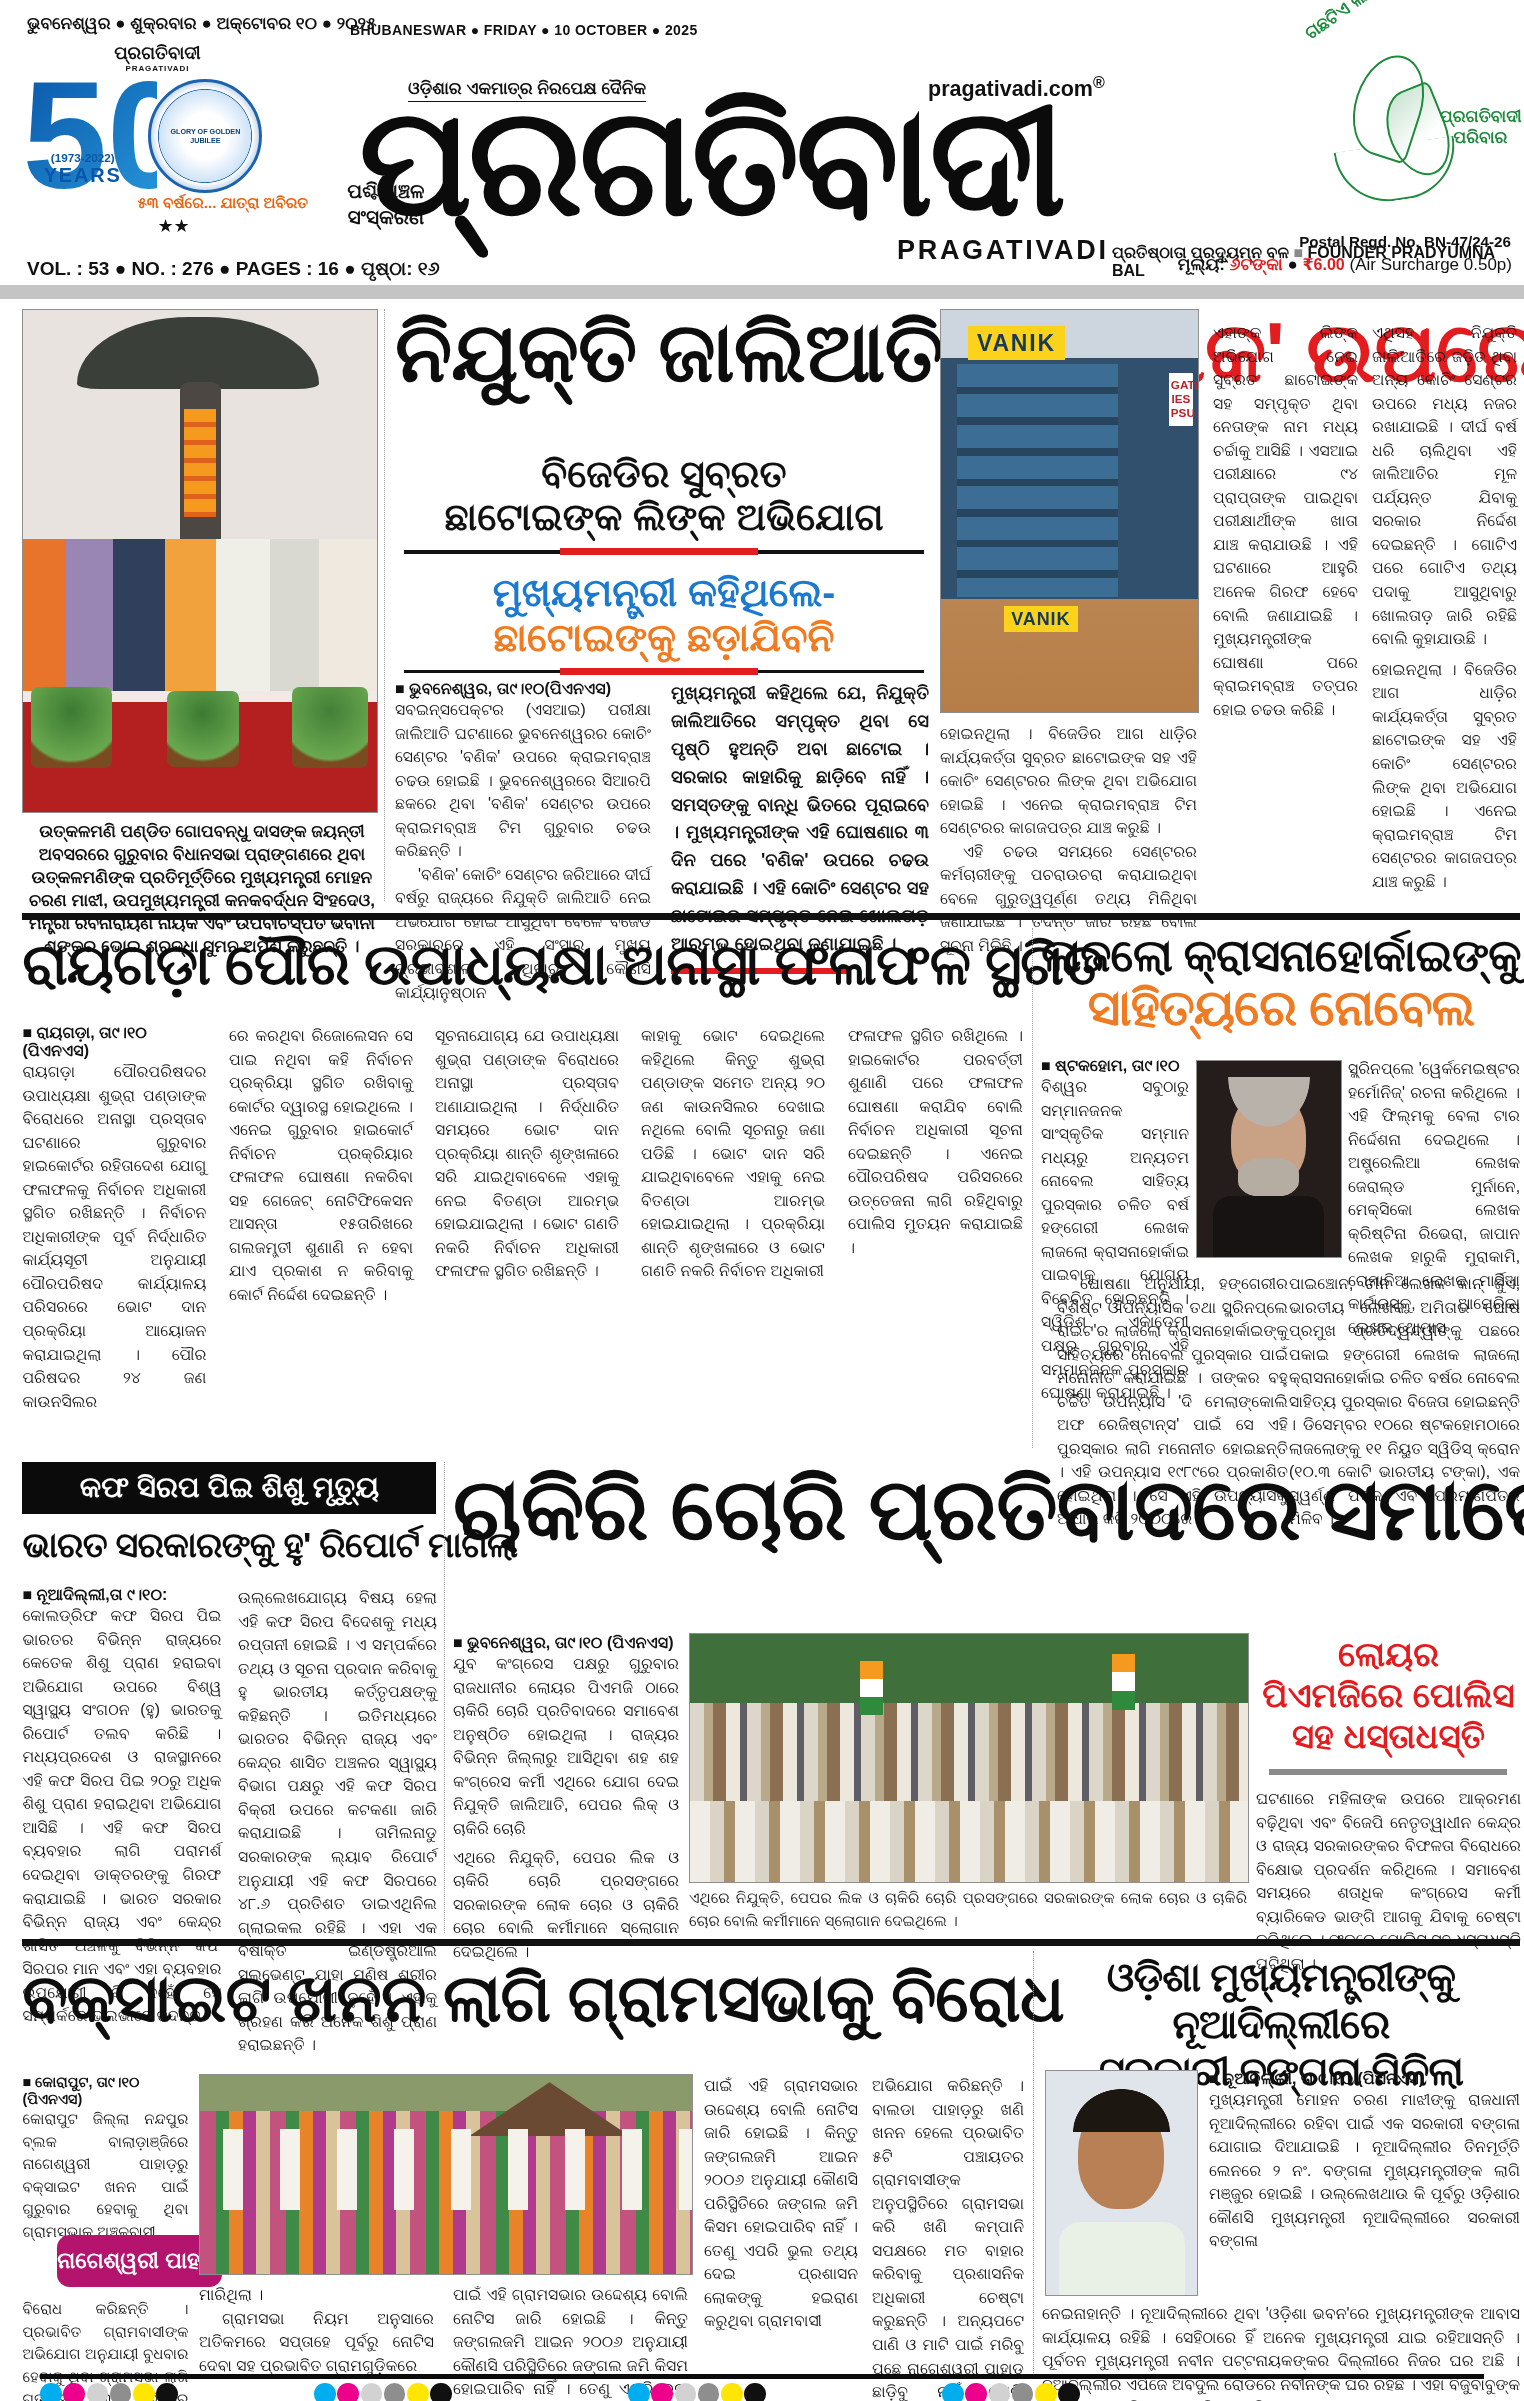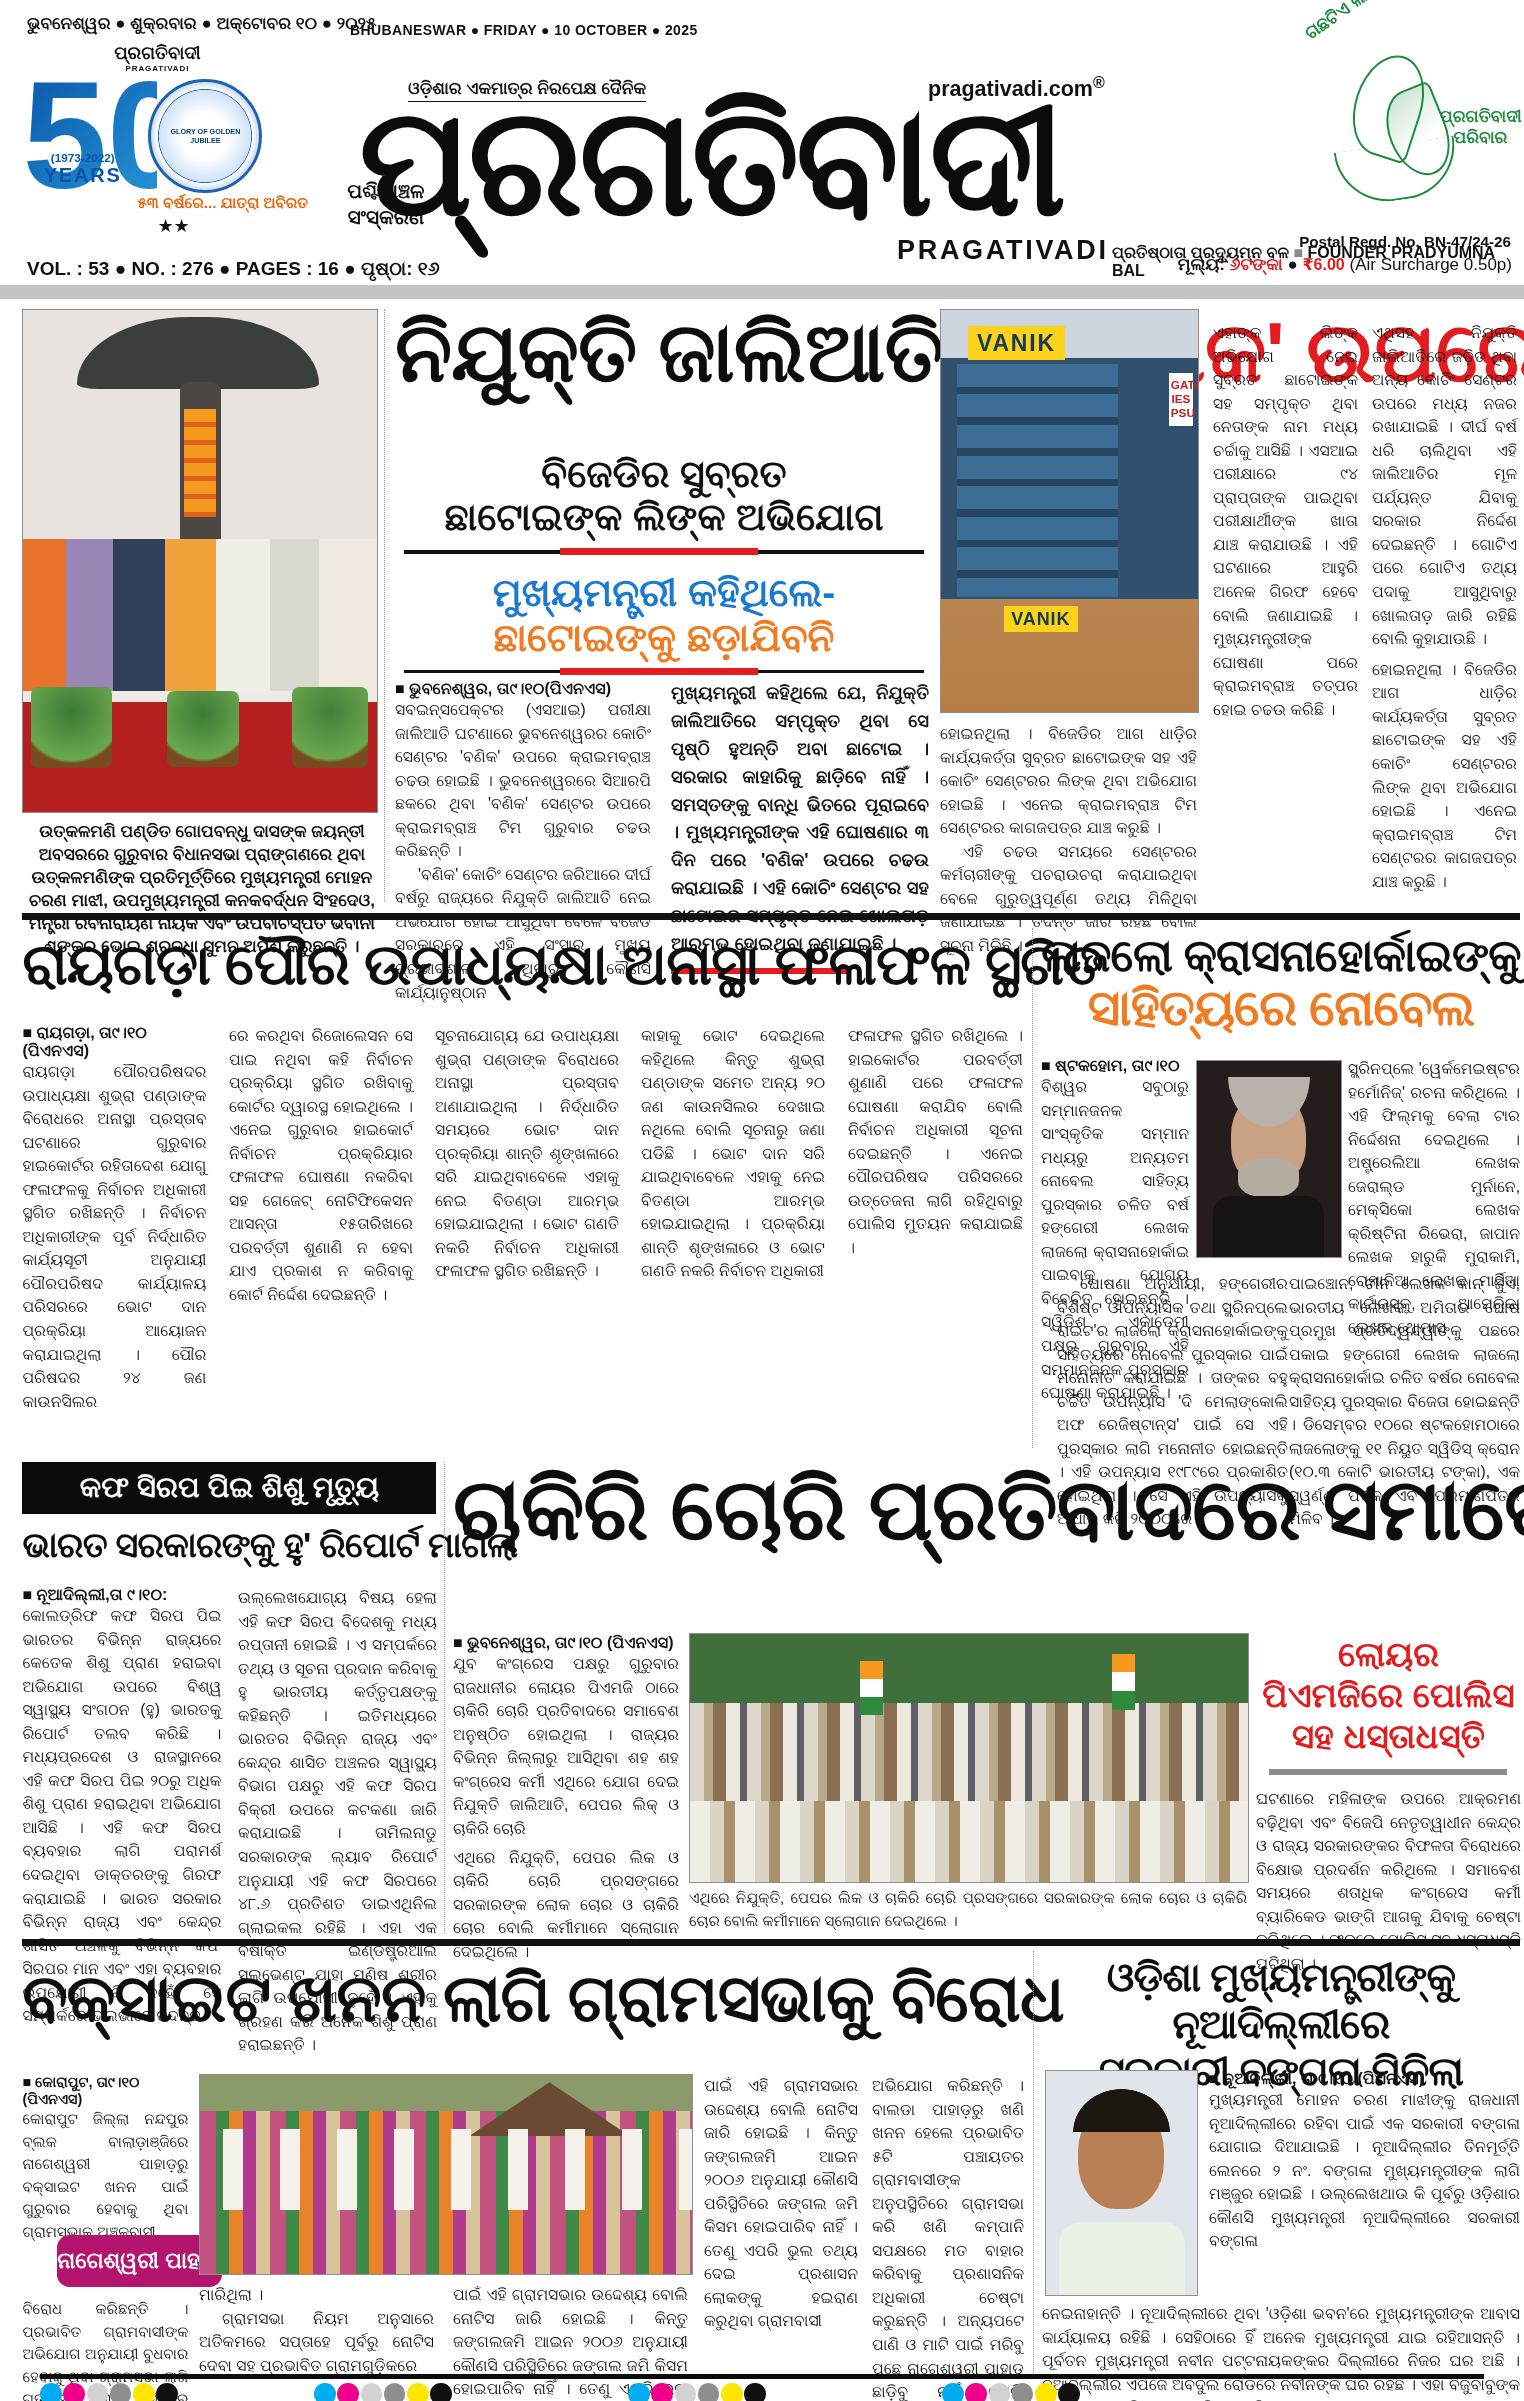--- a/index.html
+++ b/index.html
@@ -151,21 +151,21 @@
 
   <div class="abs" style="left:22.4px;top:913px;width:1498px;height:7.2px;background:#111;"></div>
 
   <div class="abs hl c" style="left:22.4px;top:931px;width:1000px;font-size:57px;white-space:nowrap;">ରାୟଗଡ଼ା ପୌର ଉପାଧ୍ୟକ୍ଷା ଅନାସ୍ଥା ଫଳାଫଳ ସ୍ଥଗିତ</div>
 
   <div class="abs" style="left:22.4px;top:1024px;width:184px;">
     <div class="dateline">■ ରାୟଗଡ଼ା, ତା୯।୧୦ (ପିଏନଏସ)</div>
     <div class="body-txt">ରାୟଗଡ଼ା ପୌରପରିଷଦର ଉପାଧ୍ୟକ୍ଷା ଶୁଭ୍ରା ପଣ୍ଡାଙ୍କ ବିରୋଧରେ ଅନାସ୍ଥା ପ୍ରସ୍ତାବ ଘଟଣାରେ ଗୁରୁବାର ହାଇକୋର୍ଟର ରହିତାଦେଶ ଯୋଗୁ ଫଳାଫଳକୁ ନିର୍ବାଚନ ଅଧିକାରୀ ସ୍ଥଗିତ ରଖିଛନ୍ତି । ନିର୍ବାଚନ ଅଧିକାରୀଙ୍କ ପୂର୍ବ ନିର୍ଦ୍ଧାରିତ କାର୍ଯ୍ୟସୂଚୀ ଅନୁଯାୟୀ ପୌରପରିଷଦ କାର୍ଯ୍ୟାଳୟ ପରିସରରେ ଭୋଟ ଦାନ ପ୍ରକ୍ରିୟା ଆୟୋଜନ କରାଯାଇଥିଲା । ପୌର ପରିଷଦର ୨୪ ଜଣ କାଉନସିଲର</div>
   </div>
   <div class="abs" style="left:229px;top:1024px;width:184px;">
-    <div class="body-txt">ରେ କରଥିବା ରିଜୋଲେସନ ସେ ପାଇ ନଥିବା କହି ନିର୍ବାଚନ ପ୍ରକ୍ରିୟା ସ୍ଥଗିତ ରଖିବାକୁ କୋର୍ଟର ଦ୍ୱାରସ୍ଥ ହୋଇଥିଲେ । ଏନେଇ ଗୁରୁବାର ହାଇକୋର୍ଟ ନିର୍ବାଚନ ପ୍ରକ୍ରିୟାର ଫଳାଫଳ ଘୋଷଣା ନକରିବା ସହ ଗେଜେଟ୍ ନୋଟିଫିକେସନ ଆସନ୍ତା ୧୫ତାରିଖରେ ପରବର୍ତ୍ତୀ ଶୁଣାଣି ନ ହେବା ଯାଏ ପ୍ରକାଶ ନ କରିବାକୁ କୋର୍ଟ ନିର୍ଦ୍ଦେଶ ଦେଇଛନ୍ତି ।</div>
+    <div class="body-txt">ରେ କରଥିବା ରିଜୋଲେସନ ସେ ପାଇ ନଥିବା କହି ନିର୍ବାଚନ ପ୍ରକ୍ରିୟା ସ୍ଥଗିତ ରଖିବାକୁ କୋର୍ଟର ଦ୍ୱାରସ୍ଥ ହୋଇଥିଲେ । ଏନେଇ ଗୁରୁବାର ହାଇକୋର୍ଟ ନିର୍ବାଚନ ପ୍ରକ୍ରିୟାର ଫଳାଫଳ ଘୋଷଣା ନକରିବା ସହ ଗେଜେଟ୍ ନୋଟିଫିକେସନ ଆସନ୍ତା ୧୫ତାରିଖରେ ଗଲଜମ୍ତ୍ତୀ ଶୁଣାଣି ନ ହେବା ଯାଏ ପ୍ରକାଶ ନ କରିବାକୁ କୋର୍ଟ ନିର୍ଦ୍ଦେଶ ଦେଇଛନ୍ତି ।</div>
   </div>
   <div class="abs" style="left:435px;top:1024px;width:184px;">
     <div class="body-txt">ସୂଚନାଯୋଗ୍ୟ ଯେ ଉପାଧ୍ୟକ୍ଷା ଶୁଭ୍ରା ପଣ୍ଡାଙ୍କ ବିରୋଧରେ ଅନାସ୍ଥା ପ୍ରସ୍ତାବ ଅଣାଯାଇଥିଲା । ନିର୍ଦ୍ଧାରିତ ସମୟରେ ଭୋଟ ଦାନ ପ୍ରକ୍ରିୟା ଶାନ୍ତି ଶୃଙ୍ଖଳାରେ ସରି ଯାଇଥିବାବେଳେ ଏହାକୁ ନେଇ ବିତଣ୍ଡା ଆରମ୍ଭ ହୋଇଯାଇଥିଲା । ଭୋଟ ଗଣତି ନକରି ନିର୍ବାଚନ ଅଧିକାରୀ ଫଳାଫଳ ସ୍ଥଗିତ ରଖିଛନ୍ତି ।</div>
   </div>
   <div class="abs" style="left:641px;top:1024px;width:184px;">
     <div class="body-txt">କାହାକୁ ଭୋଟ ଦେଇଥିଲେ କହିଥିଲେ କିନ୍ତୁ ଶୁଭ୍ରା ପଣ୍ଡାଙ୍କ ସମେତ ଅନ୍ୟ ୨୦ ଜଣ କାଉନସିଲର ଦେଖାଇ ନଥିଲେ ବୋଲି ସୂଚନାରୁ ଜଣା ପଡିଛି । ଭୋଟ ଦାନ ସରି ଯାଇଥିବାବେଳେ ଏହାକୁ ନେଇ ବିତଣ୍ଡା ଆରମ୍ଭ ହୋଇଯାଇଥିଲା । ପ୍ରକ୍ରିୟା ଶାନ୍ତି ଶୃଙ୍ଖଳାରେ ଓ ଭୋଟ ଗଣତି ନକରି ନିର୍ବାଚନ ଅଧିକାରୀ</div>
   </div>
   <div class="abs" style="left:848px;top:1024px;width:175px;">
     <div class="body-txt">ଫଳାଫଳ ସ୍ଥଗିତ ରଖିଥିଲେ । ହାଇକୋର୍ଟର ପରବର୍ତ୍ତୀ ଶୁଣାଣି ପରେ ଫଳାଫଳ ଘୋଷଣା କରାଯିବ ବୋଲି ନିର୍ବାଚନ ଅଧିକାରୀ ସୂଚନା ଦେଇଛନ୍ତି । ଏନେଇ ପୌରପରିଷଦ ପରିସରରେ ଉତ୍ତେଜନା ଲାଗି ରହିଥିବାରୁ ପୋଲିସ ମୁତୟନ କରାଯାଇଛି ।</div>
   </div>

